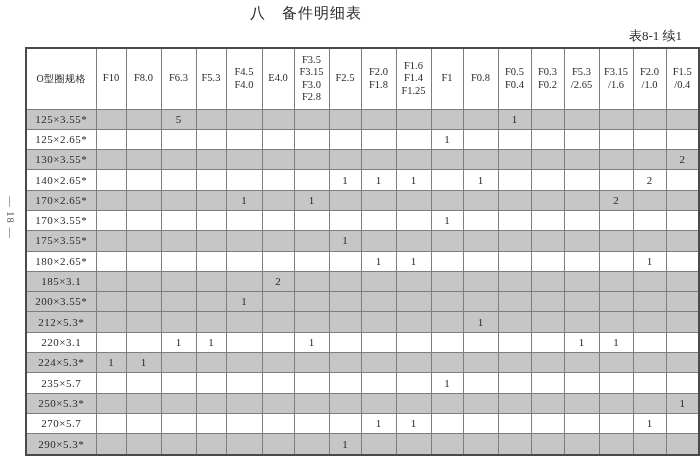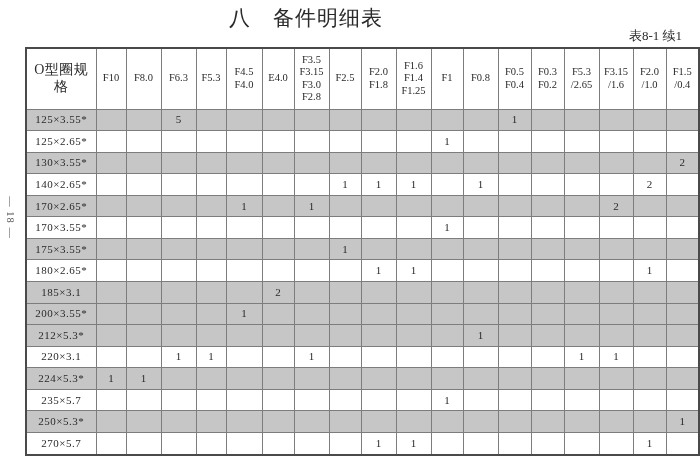--- a/index.html
+++ b/index.html
@@ -15,21 +15,21 @@
     background:var(--bg);
     font-family:"Liberation Serif","DejaVu Serif",serif;
     color:var(--text);
     position:relative;
     overflow:hidden;
   }
   .doc-title{
     position:absolute;
     top:4px;left:0;width:612px;
     text-align:center;
-    font-size:21px;
+    font-size:15px;
     letter-spacing:1px;
   }
   .table-caption{
     position:absolute;
     top:27px;right:18px;
     font-size:13px;
   }
   .page-number{
     position:absolute;
     top:212px;left:-20px;
@@ -56,21 +56,21 @@
     overflow:hidden;
   }
   .parts-table thead tr{height:61px;}
   .parts-table th{
     font-weight:normal;
     font-size:10.5px;
     line-height:1.2;
     white-space:pre-line;
     background:var(--bg);
   }
-  .parts-table th.corner{font-size:14px;letter-spacing:0.5px;margin-top:20px;}
+  .parts-table th.corner{font-size:10px;letter-spacing:0.5px;margin-top:20px;}
   .parts-table td{
     font-size:11px;
     line-height:1;
   }
   .parts-table td.rowlabel{
     letter-spacing:0.5px;
   }
   .parts-table tr.shaded td{background:var(--shade);}
 </style>
 </head>
@@ -468,14 +468,35 @@
         <td>1</td>
         <td></td>
         <td></td>
         <td></td>
         <td></td>
         <td></td>
         <td></td>
         <td>1</td>
         <td></td>
       </tr>
+      <tr class="shaded">
+        <td class="rowlabel">290×5.3*</td>
+        <td></td>
+        <td></td>
+        <td></td>
+        <td></td>
+        <td></td>
+        <td></td>
+        <td></td>
+        <td>1</td>
+        <td></td>
+        <td></td>
+        <td></td>
+        <td></td>
+        <td></td>
+        <td></td>
+        <td></td>
+        <td></td>
+        <td></td>
+        <td></td>
+      </tr>
     </tbody>
 </table>
 
 </body></html>

